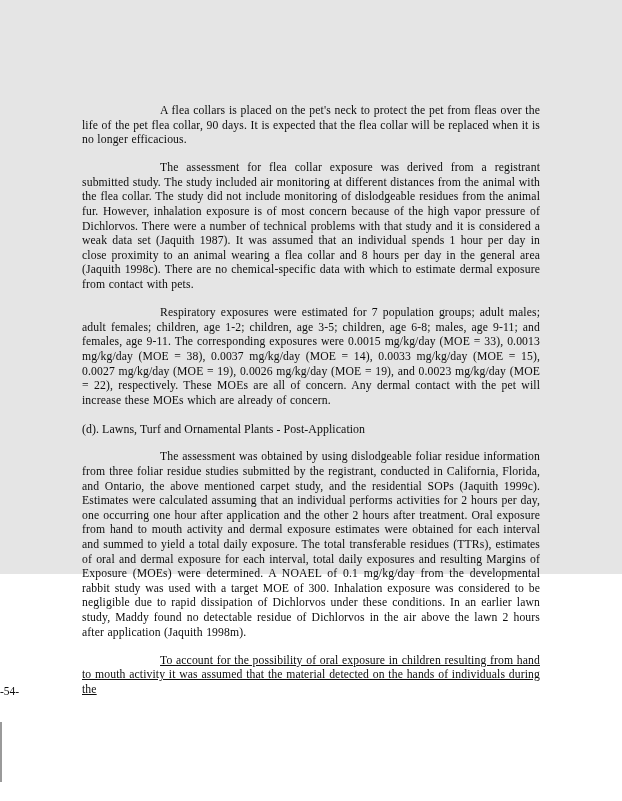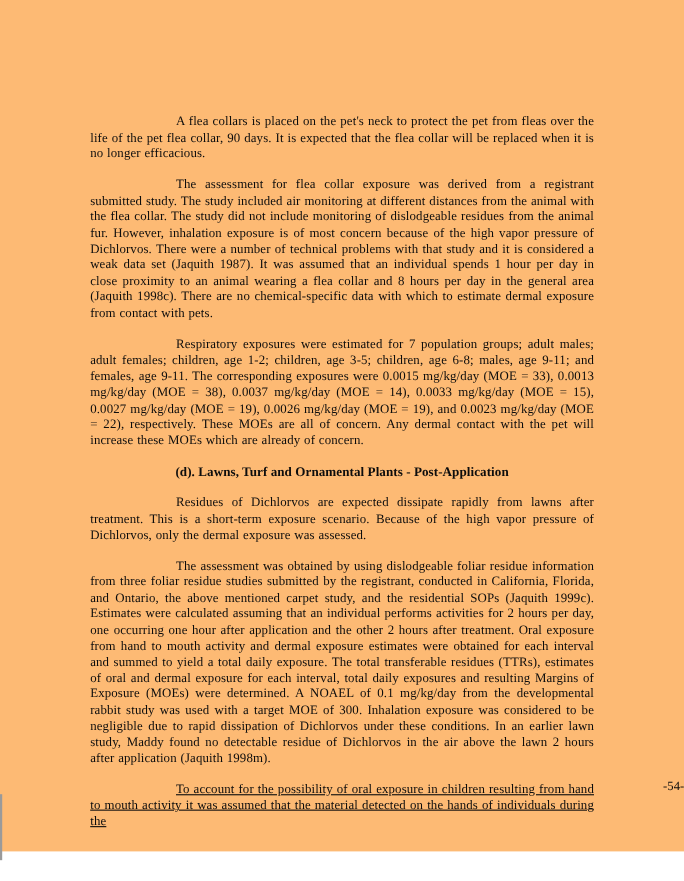--- a/index.html
+++ b/index.html
@@ -13,22 +13,22 @@
     position: relative;
     font-family: "Liberation Serif", "DejaVu Serif", serif;
     color: #0d0d0d;
     overflow: hidden;
   }
   .page {
     position: absolute;
     left: 0;
     top: 0;
     width: 622px;
-    height: 774px;
-    background: #fdba74;
+    height: 574px;
+    background: #e5e5e5;
   }
   .text-block {
     position: absolute;
     left: 82px;
     top: 104px;
     width: 458px;
   }
   p.para {
     margin: 0 0 13.5px 0;
     font-size: 11.7px;
@@ -40,31 +40,31 @@
     -webkit-font-smoothing: none;
   }
   p.para:last-child {
     margin-bottom: 0;
     text-decoration: underline;
   }
   h2.section-heading {
     margin: 6px 0 14px 0;
     font-size: 11.9px;
     line-height: 14.6px;
-    font-weight: bold;
-    text-align: center;
+    font-weight: normal;
+    text-align: left;
     text-indent: 0;
     letter-spacing: 0.005em;
   }
   .page-number {
     position: absolute;
     left: 0;
-    top: 708px;
+    top: 684px;
     width: 622px;
-    text-align: right;
+    text-align: left;
     font-size: 11.5px;
     line-height: 14px;
     color: #0d0d0d;
   }
   .edge-mark {
     position: absolute;
     left: 0px;
     top: 722px;
     width: 2px;
     height: 60px;
@@ -79,21 +79,20 @@
   <div class="text-block">
 
     <p class="para">A flea collars is placed on the pet's neck to protect the pet from fleas over the life of the pet flea collar, 90 days.  It is expected that the flea collar will be replaced when it is no longer efficacious.</p>
 
     <p class="para">The assessment for flea collar exposure was derived from a registrant submitted study.  The study included air monitoring at different distances from the animal with the flea collar.  The study did not include monitoring of dislodgeable residues from the animal fur.  However, inhalation exposure is of most concern because of the high vapor pressure of Dichlorvos.   There were a number of technical problems with that study and it is considered a weak data set (Jaquith 1987).  It was assumed that an individual spends 1 hour per day in close proximity to an animal wearing a flea collar and 8 hours per day in the general area (Jaquith 1998c).  There are no chemical-specific data with which to estimate dermal exposure from contact with pets.</p>
 
     <p class="para">Respiratory exposures were estimated for 7 population groups; adult males; adult females; children, age 1-2; children, age 3-5; children, age 6-8; males, age 9-11; and females, age 9-11.  The corresponding exposures were 0.0015 mg/kg/day (MOE = 33), 0.0013 mg/kg/day (MOE = 38), 0.0037 mg/kg/day (MOE = 14), 0.0033 mg/kg/day (MOE = 15), 0.0027 mg/kg/day (MOE = 19), 0.0026 mg/kg/day (MOE = 19), and 0.0023 mg/kg/day (MOE = 22), respectively.  These MOEs are all of concern.  Any dermal contact with the pet will increase these MOEs which are already of concern.</p>
 
     <h2 class="section-heading">(d). Lawns, Turf and Ornamental Plants - Post-Application</h2>
 
-    <p class="para">Residues of Dichlorvos are expected dissipate rapidly from lawns after treatment.  This is a short-term exposure scenario.   Because of the high vapor pressure of Dichlorvos, only the dermal exposure was assessed.</p>
 
     <p class="para">The assessment was obtained by using dislodgeable foliar residue information from three foliar residue studies submitted by the registrant, conducted in California, Florida, and Ontario, the above mentioned carpet study, and the residential SOPs  (Jaquith 1999c).  Estimates were calculated assuming that an individual performs activities for 2 hours per day, one occurring one hour after application and the other 2 hours after treatment.  Oral exposure from hand to mouth activity and dermal exposure estimates were obtained for each interval and summed to yield a total daily exposure.  The total transferable residues (TTRs), estimates of oral and dermal exposure for each interval, total daily exposures and resulting Margins of Exposure (MOEs) were determined.  A NOAEL of 0.1 mg/kg/day from the developmental rabbit study was used with a target MOE of 300.  Inhalation exposure was considered to be negligible due to rapid dissipation of Dichlorvos under these conditions.  In an earlier lawn study, Maddy found no detectable residue of Dichlorvos in the air above the lawn 2 hours after application (Jaquith 1998m).</p>
 
     <p class="para">To account for the possibility of oral exposure in children resulting from hand to mouth activity it was assumed that the material detected on the hands of individuals during the</p>
 
   </div>
 
   <div class="page-number">-54-</div>
 
   <div class="edge-mark"></div>

